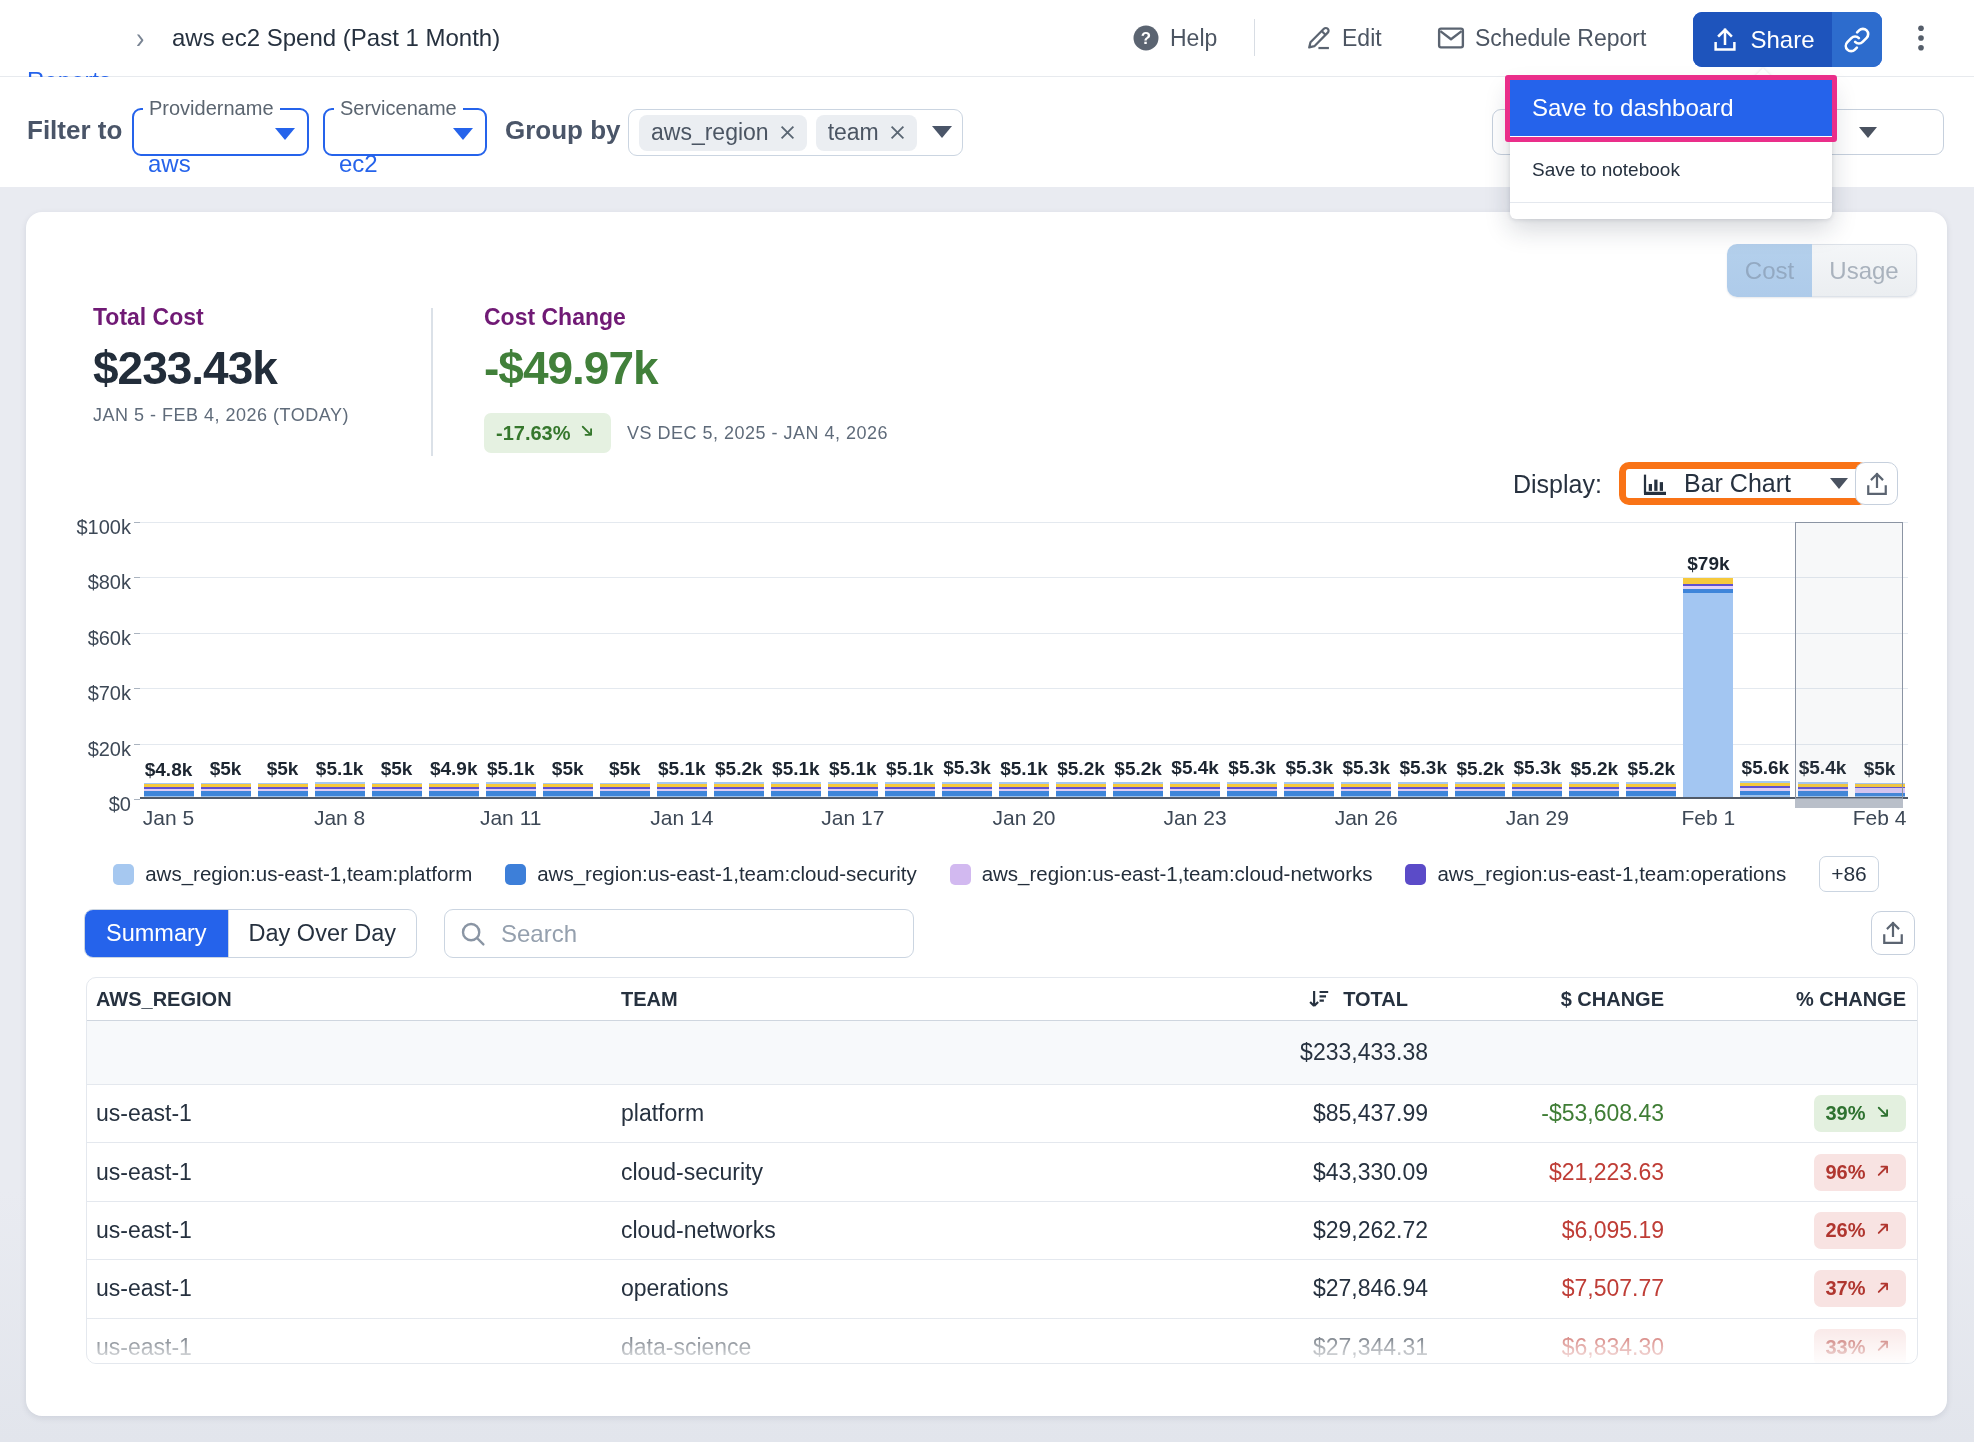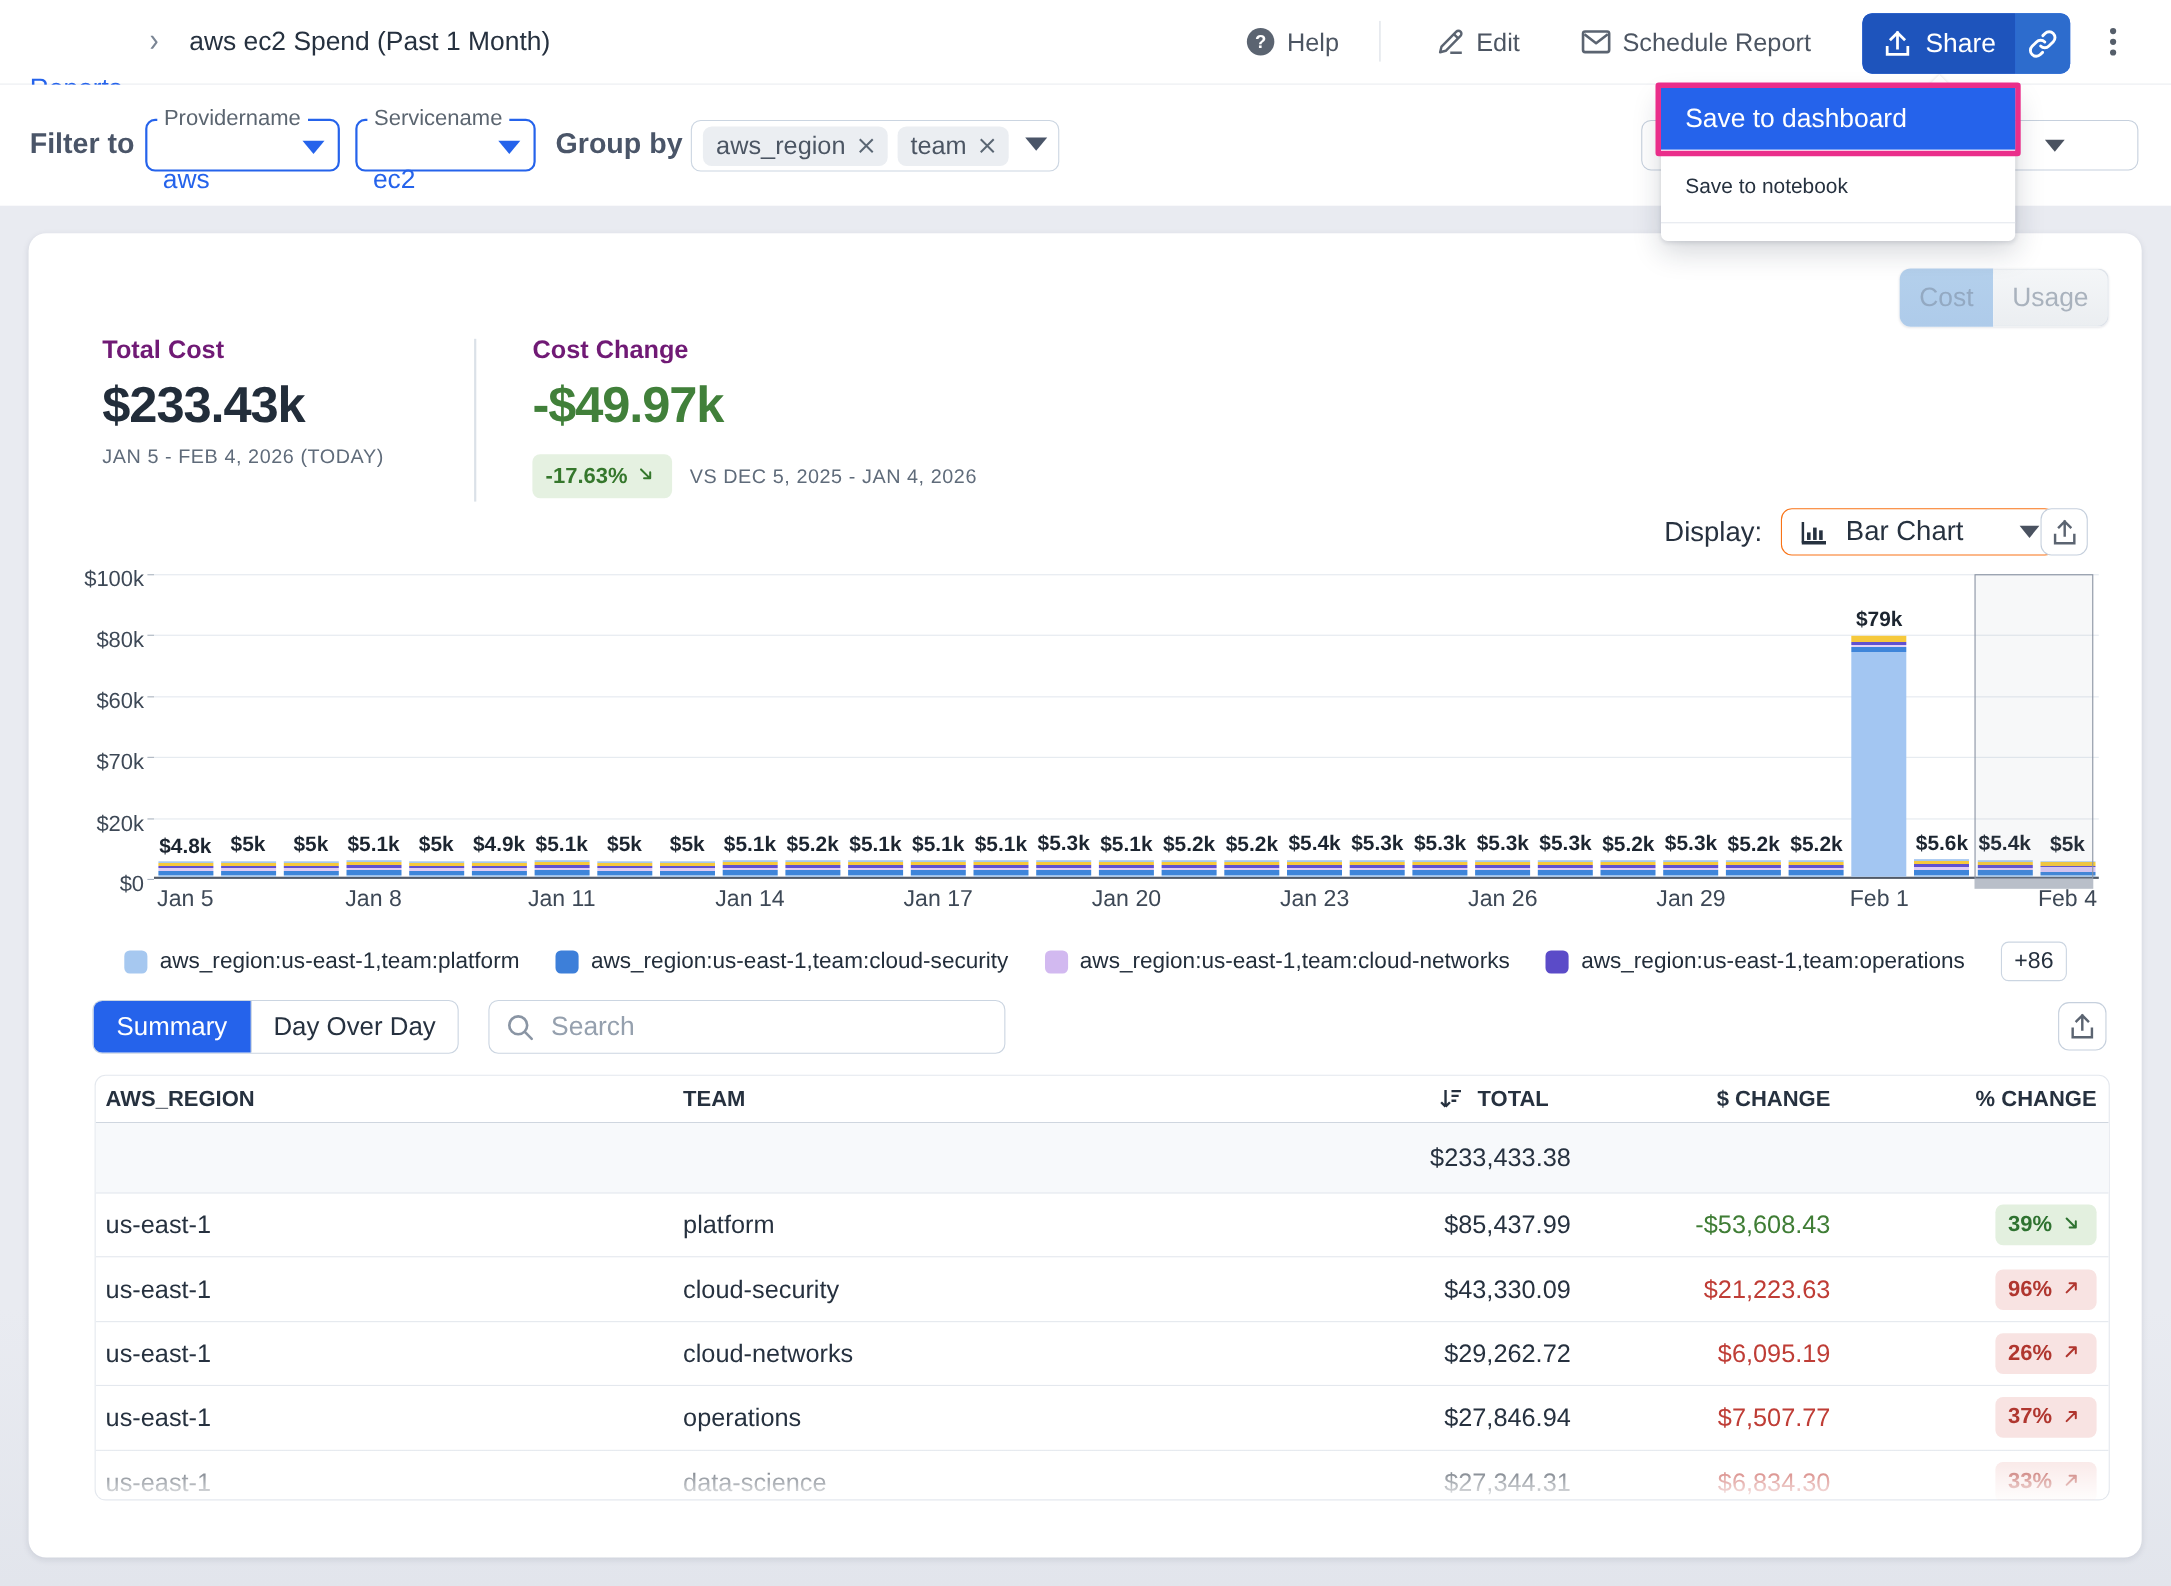--- a/index.html
+++ b/index.html
@@ -34,21 +34,21 @@
 
 .s-h { position:absolute; font-size:23px; font-weight:700; color:#701a75; }
 .s-big { position:absolute; font-size:46px; font-weight:700; color:#222d3a; letter-spacing:-1px; }
 .s-sub { position:absolute; font-size:18px; color:#5f6b7a; letter-spacing:.5px; }
 .s-div { position:absolute; left:405px; top:96px; width:2px; height:148px; background:#dbe1e8; }
 .gbadge { position:absolute; left:458px; top:201px; height:40px; border-radius:7px; background:#e5f1e1; display:flex; align-items:center; padding:0 12px; gap:8px; font-size:20px; font-weight:700; color:#35772c; }
 .green { color:#41803a; }
 
 
 .disp-label { position:absolute; left:1487px; top:258px; font-size:25px; color:#27313f; }
-.disp-box { position:absolute; left:1593px; top:250px; width:250px; height:43px; border:1px solid #f97316; border-radius:10px; display:flex; align-items:center; padding:0 14px; gap:14px; font-size:25px; color:#26313f; }
+.disp-box { position:absolute; left:1593px; top:250px; width:250px; height:43px; border:7px solid #f97316; border-radius:10px; display:flex; align-items:center; padding:0 14px; gap:14px; font-size:25px; color:#26313f; }
 .disp-box .caret { margin-left:auto; border-left-width:9px; border-right-width:9px; border-top-width:11px; border-top-color:#4a5260; }
 .icon-btn { position:absolute; border:1px solid #c6d0dd; border-radius:10px; display:flex; align-items:center; justify-content:center; background:#fff; }
 
 
 .gline { position:absolute; left:140.0px; width:1768.0px; height:1px; background:#e4e9ef; }
 .ylab { position:absolute; left:0; width:131px; text-align:right; font-size:20px; color:#3d4856; }
 .ytick { position:absolute; left:134px; width:6px; height:1px; background:#aab3bf; }
 .xaxis { position:absolute; left:140.0px; top:796.5px; width:1768.0px; height:2px; background:#515a68; }
 .bar { position:absolute; bottom:645.5px; width:50.0px; }
 .blab { position:absolute; width:90px; text-align:center; font-size:19px; font-weight:700; color:#1c2530; }

